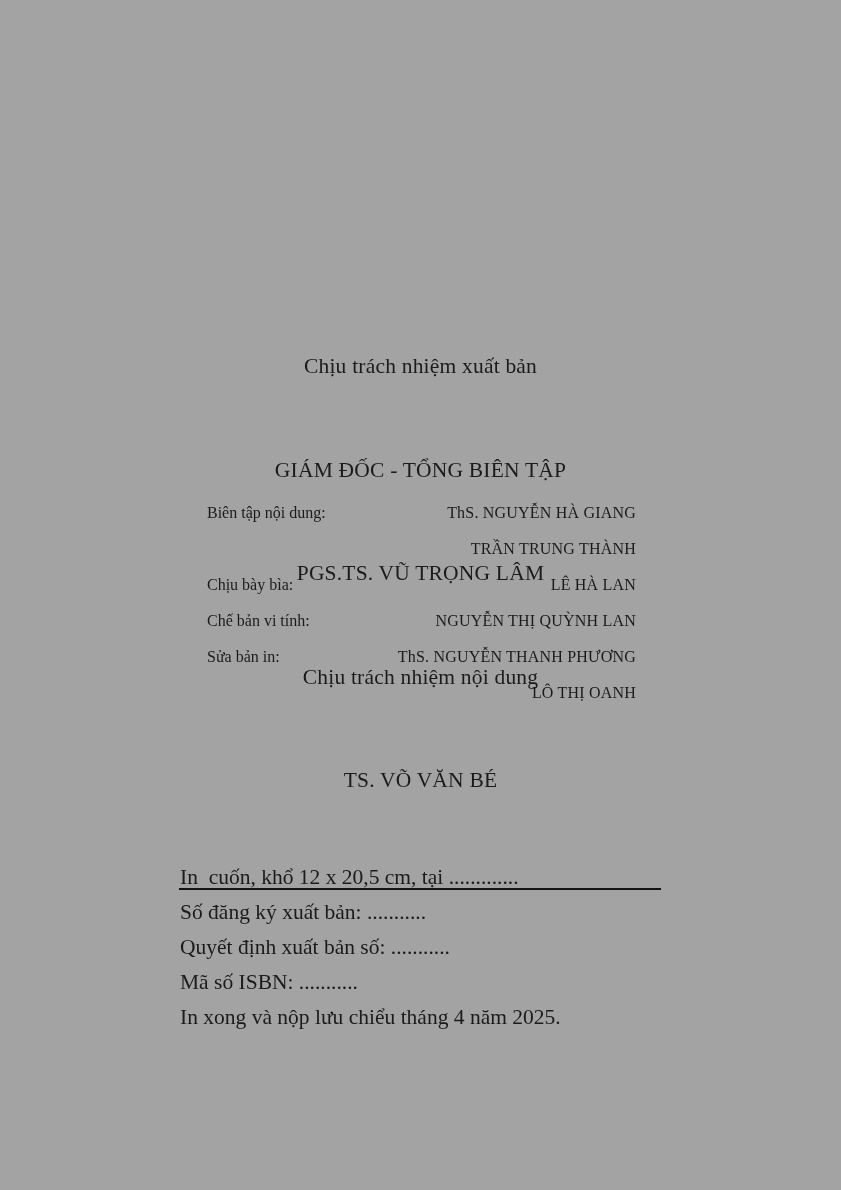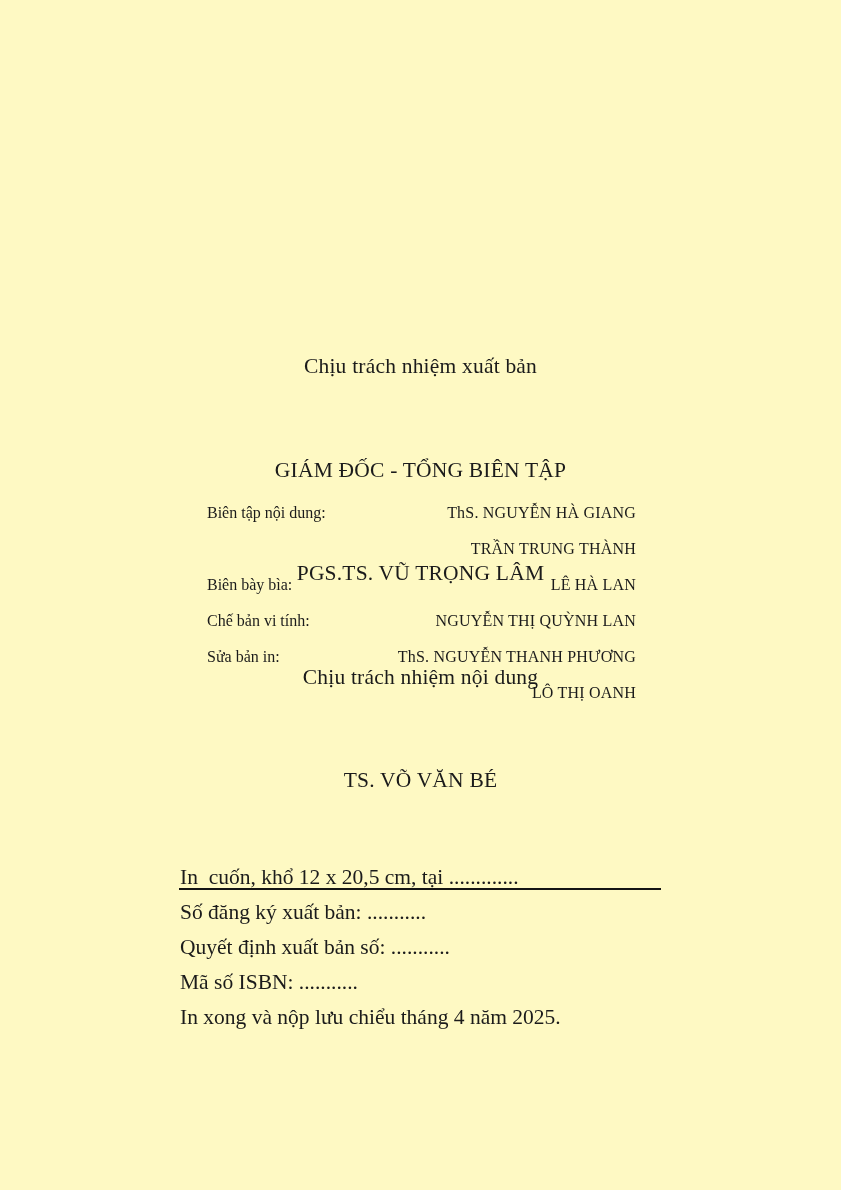--- a/index.html
+++ b/index.html
@@ -5,21 +5,21 @@
   html, body {
     margin: 0;
     padding: 0;
     background: #ffffff;
   }
   .page {
     position: relative;
     width: 841px;
     height: 1190px;
     margin: 0 auto;
-    background: #fef9c3;
+    background: #a3a3a3;
     font-family: "Liberation Serif", "DejaVu Serif", serif;
     color: #1b1b1b;
     overflow: hidden;
   }
   .imprint-header {
     position: absolute;
     top: 280px;
     left: 0;
     width: 100%;
     text-align: center;
@@ -92,21 +92,21 @@
 
     <div class="credit-row">
       <div class="credit-label">Biên tập nội dung:</div>
       <div class="credit-names">
         <div class="credit-name">ThS. NGUYỄN HÀ GIANG</div>
         <div class="credit-name">TRẦN TRUNG THÀNH</div>
       </div>
     </div>
 
     <div class="credit-row">
-      <div class="credit-label">Biên bày bìa:</div>
+      <div class="credit-label">Chịu bày bìa:</div>
       <div class="credit-names">
         <div class="credit-name">LÊ HÀ LAN</div>
       </div>
     </div>
 
     <div class="credit-row">
       <div class="credit-label">Chế bản vi tính:</div>
       <div class="credit-names">
         <div class="credit-name">NGUYỄN THỊ QUỲNH LAN</div>
       </div>

